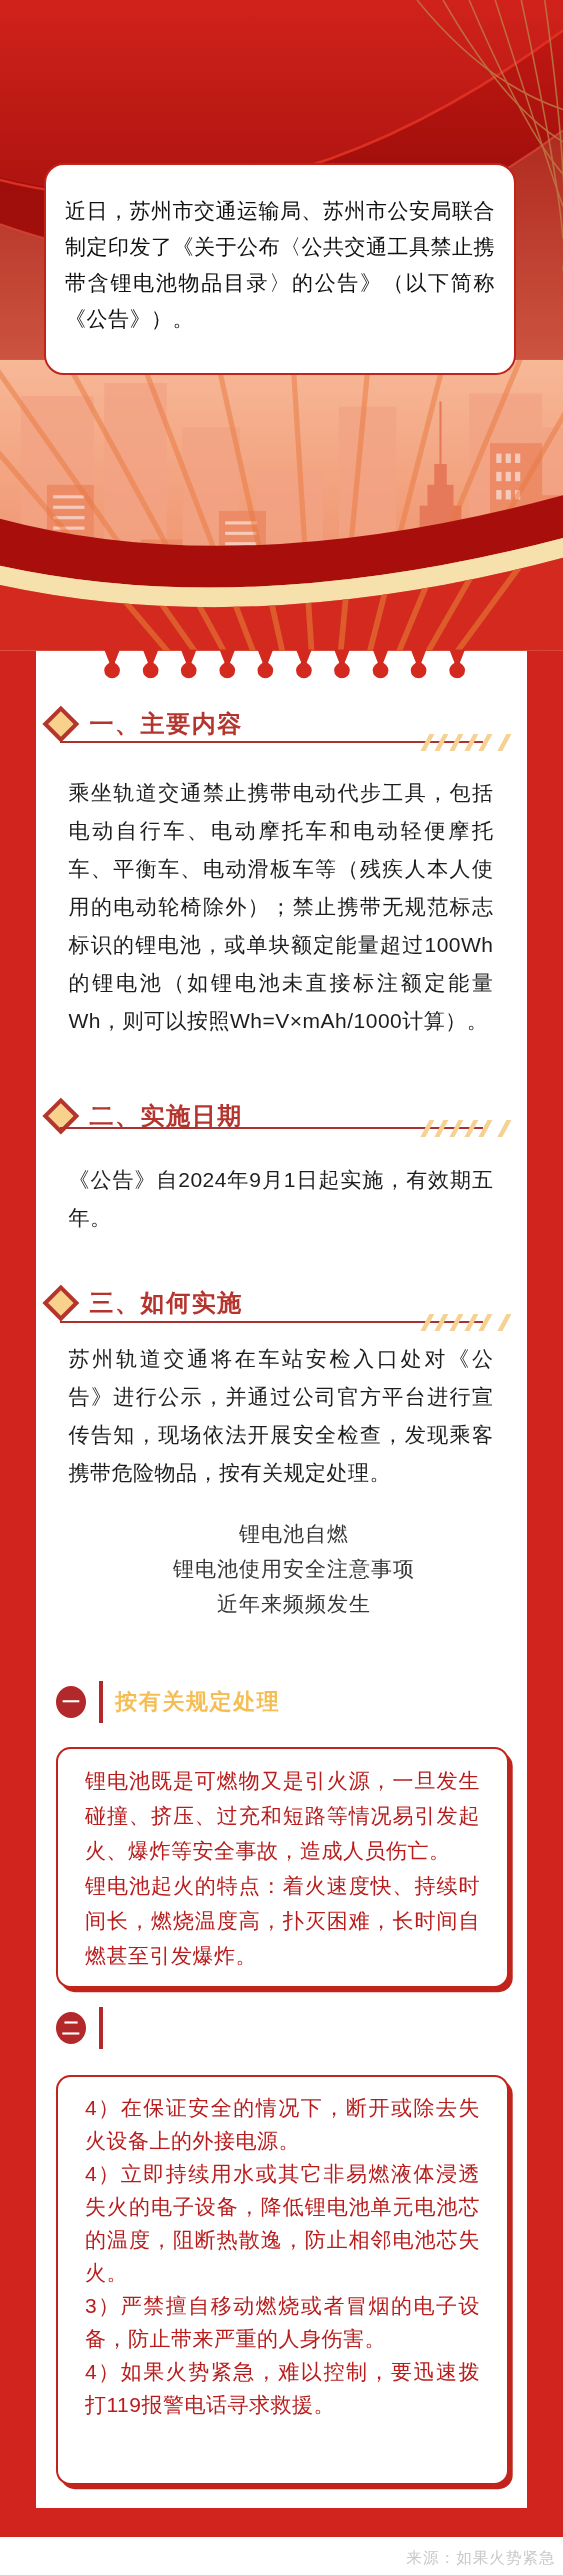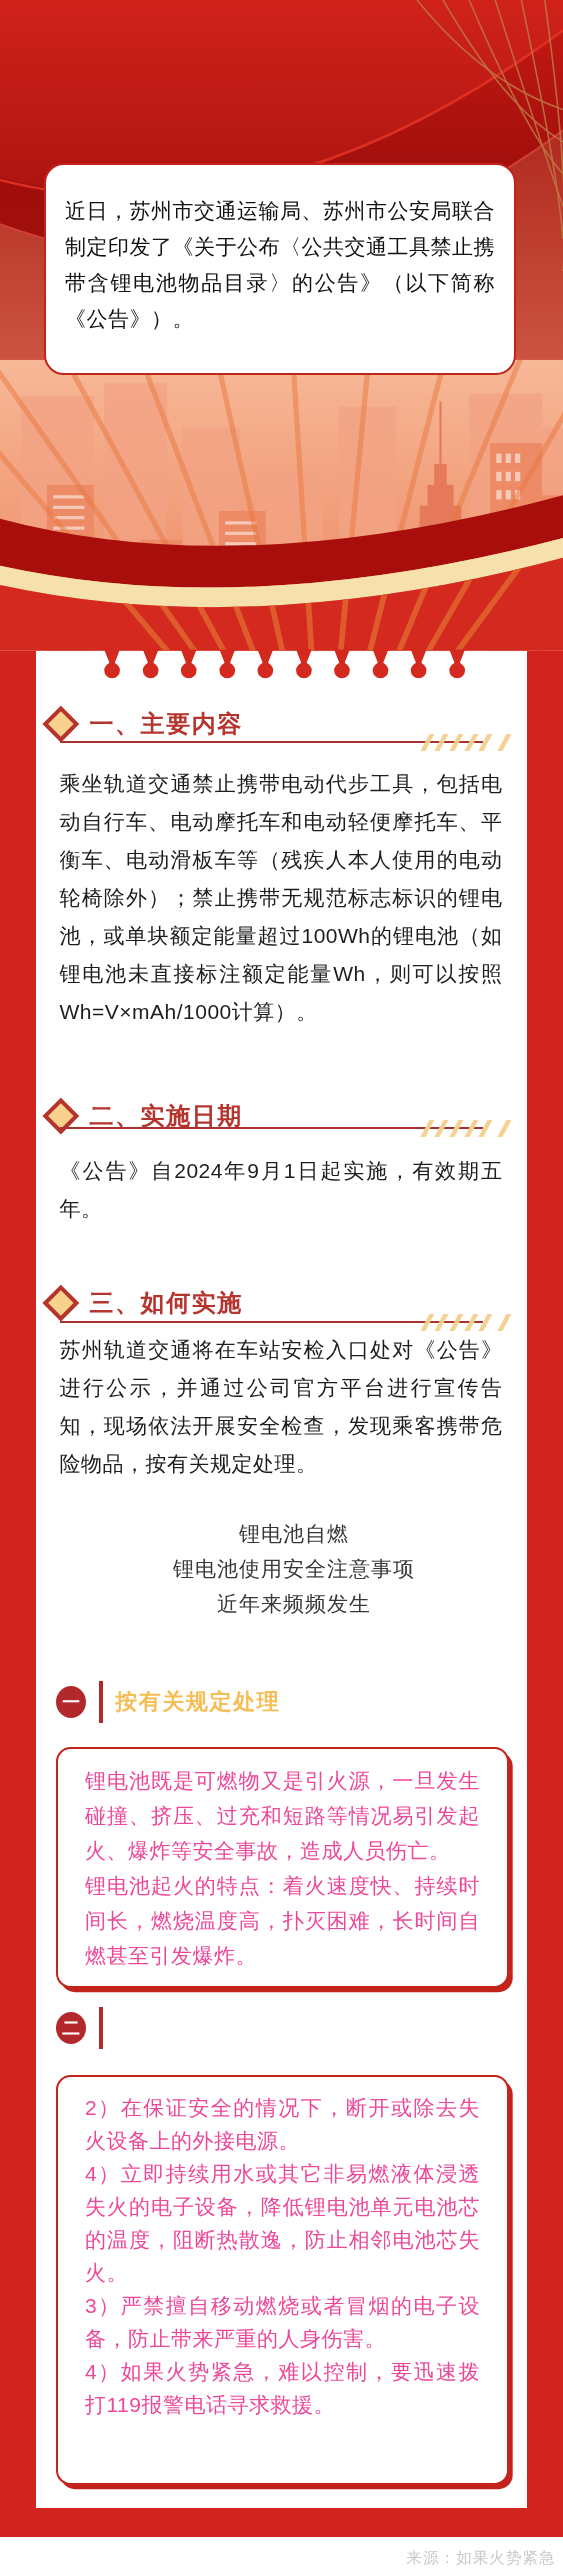--- a/index.html
+++ b/index.html
@@ -27,35 +27,35 @@
   .sec-header{position:absolute;left:10px;height:29px;display:flex;align-items:center;}
   .diamond{width:17.7px;height:17.7px;background:#F8D28D;border:4.2px solid #B5342E;transform:rotate(45deg);margin:0 15.6px 0 2.1px;flex:none;}
   .sec-title{font-size:24px;font-weight:700;color:#B5342E;letter-spacing:1.6px;white-space:nowrap;}
 
   .sec-divider{position:absolute;left:23.5px;width:449px;height:17.7px;}
   .sec-divider .line{position:absolute;left:0;top:8.3px;width:423px;height:1.6px;background:#A93230;}
   .slashes{position:absolute;left:365px;top:0;width:84px;height:17.7px;}
   .slash{position:absolute;top:0.5px;width:4.7px;height:16.7px;background:#F6D194;transform:skewX(-28deg);}
 
   .sec-body{position:absolute;left:23.5px;width:443px;font-size:21px;line-height:38px;color:#1D1D1D;text-align:justify;letter-spacing:0.5px;}
-  .sec-body p{margin:0;}
+  .sec-body p{margin:9px;}
 
   .notice-block{position:absolute;left:0;top:865px;width:516px;text-align:center;}
   .notice-block p{margin:0;font-size:21px;line-height:35px;color:#383838;letter-spacing:1px;}
 
   .sub-header{position:absolute;left:20px;height:42px;display:flex;align-items:center;}
   .badge{width:30px;height:32px;border-radius:50%;background:#B3282A;color:#ffffff;display:flex;align-items:center;justify-content:center;
     font-size:17.7px;font-weight:700;flex:none;}
   .vbar{width:4.2px;height:42px;background:#B3282A;margin:0 12.5px;flex:none;}
   .sub-title{font-size:22px;font-weight:700;color:#F5BE55;letter-spacing:1.6px;white-space:nowrap;}
 
   .info-box{position:absolute;left:20px;width:453px;box-sizing:border-box;background:#ffffff;
     border:2.1px solid #C2241C;border-radius:14.6px;box-shadow:4.2px 4.7px 0 -0.5px #C2241C;
     padding:13.6px 27px;}
-  .info-box p{margin:0;font-size:21px;color:#ec4899;text-align:justify;letter-spacing:0.5px;}
+  .info-box p{margin:0;font-size:21px;color:#b91c1c;text-align:justify;letter-spacing:0.5px;}
   .box-1 p{line-height:35px;}
   .box-2 p{line-height:33px;}
 
   .footer-source{position:absolute;right:7.3px;top:2548px;font-size:15.6px;color:#C9C9C9;letter-spacing:1px;z-index:2;}
 </style>
 </head>
 <body>
 
 <div id="poster">
 
@@ -316,21 +316,21 @@
     <div class="info-box box-1" style="top:1096px;height:241px;">
       <p>锂电池既是可燃物又是引火源，一旦发生碰撞、挤压、过充和短路等情况易引发起火、爆炸等安全事故，造成人员伤亡。</p>
       <p>锂电池起火的特点：着火速度快、持续时间长，燃烧温度高，扑灭困难，长时间自燃甚至引发爆炸。</p>
     </div>
 
     <div class="sub-header" style="top:1356px;">
       <span class="badge">二</span>
       <span class="vbar"></span>
     </div>
     <div class="info-box box-2" style="top:1424px;height:410px;">
-      <p>2）在保证安全的情况下，断开或除去失火设备上的外接电源。</p>
+      <p>4）在保证安全的情况下，断开或除去失火设备上的外接电源。</p>
       <p>4）立即持续用水或其它非易燃液体浸透失火的电子设备，降低锂电池单元电池芯的温度，阻断热散逸，防止相邻电池芯失火。</p>
       <p>3）严禁擅自移动燃烧或者冒烟的电子设备，防止带来严重的人身伤害。</p>
       <p>4）如果火势紧急，难以控制，要迅速拨打119报警电话寻求救援。</p>
     </div>
 
   </div>
 
   <div class="footer-source">来源：如果火势紧急</div>
 
 </div>

